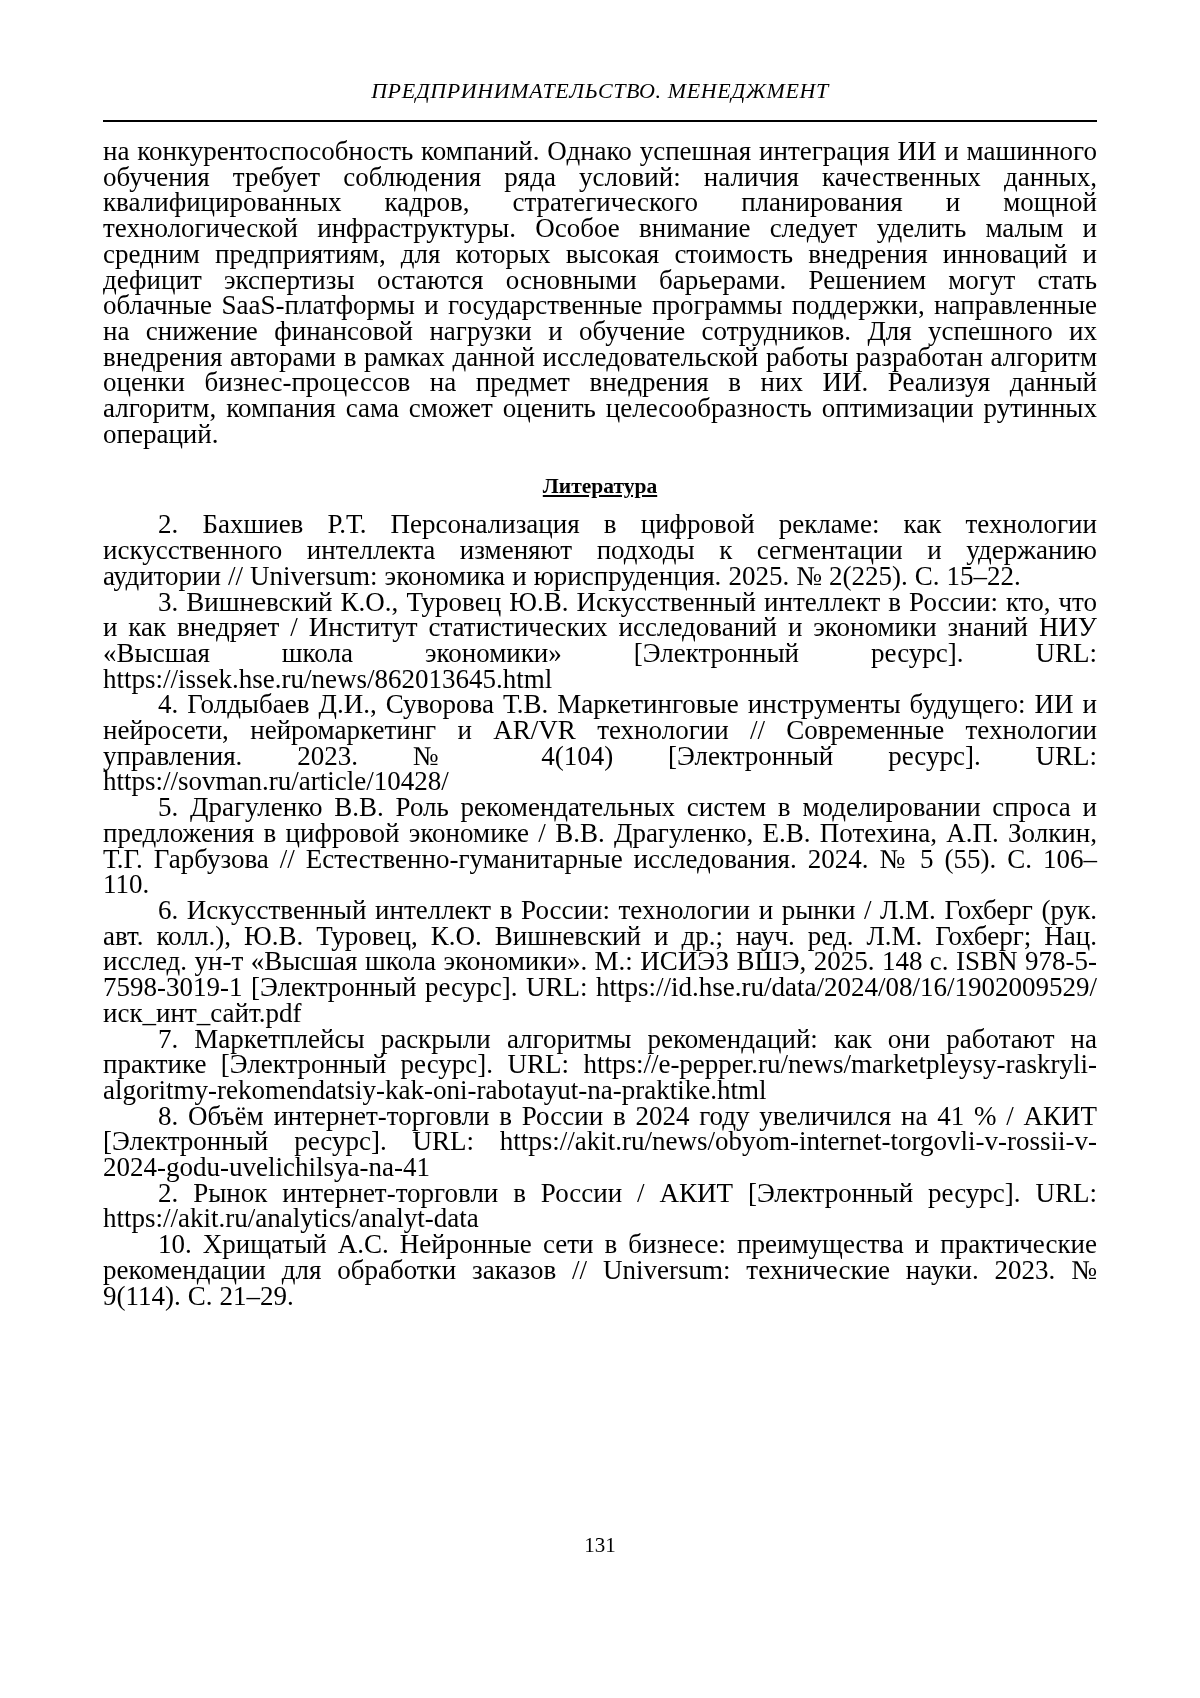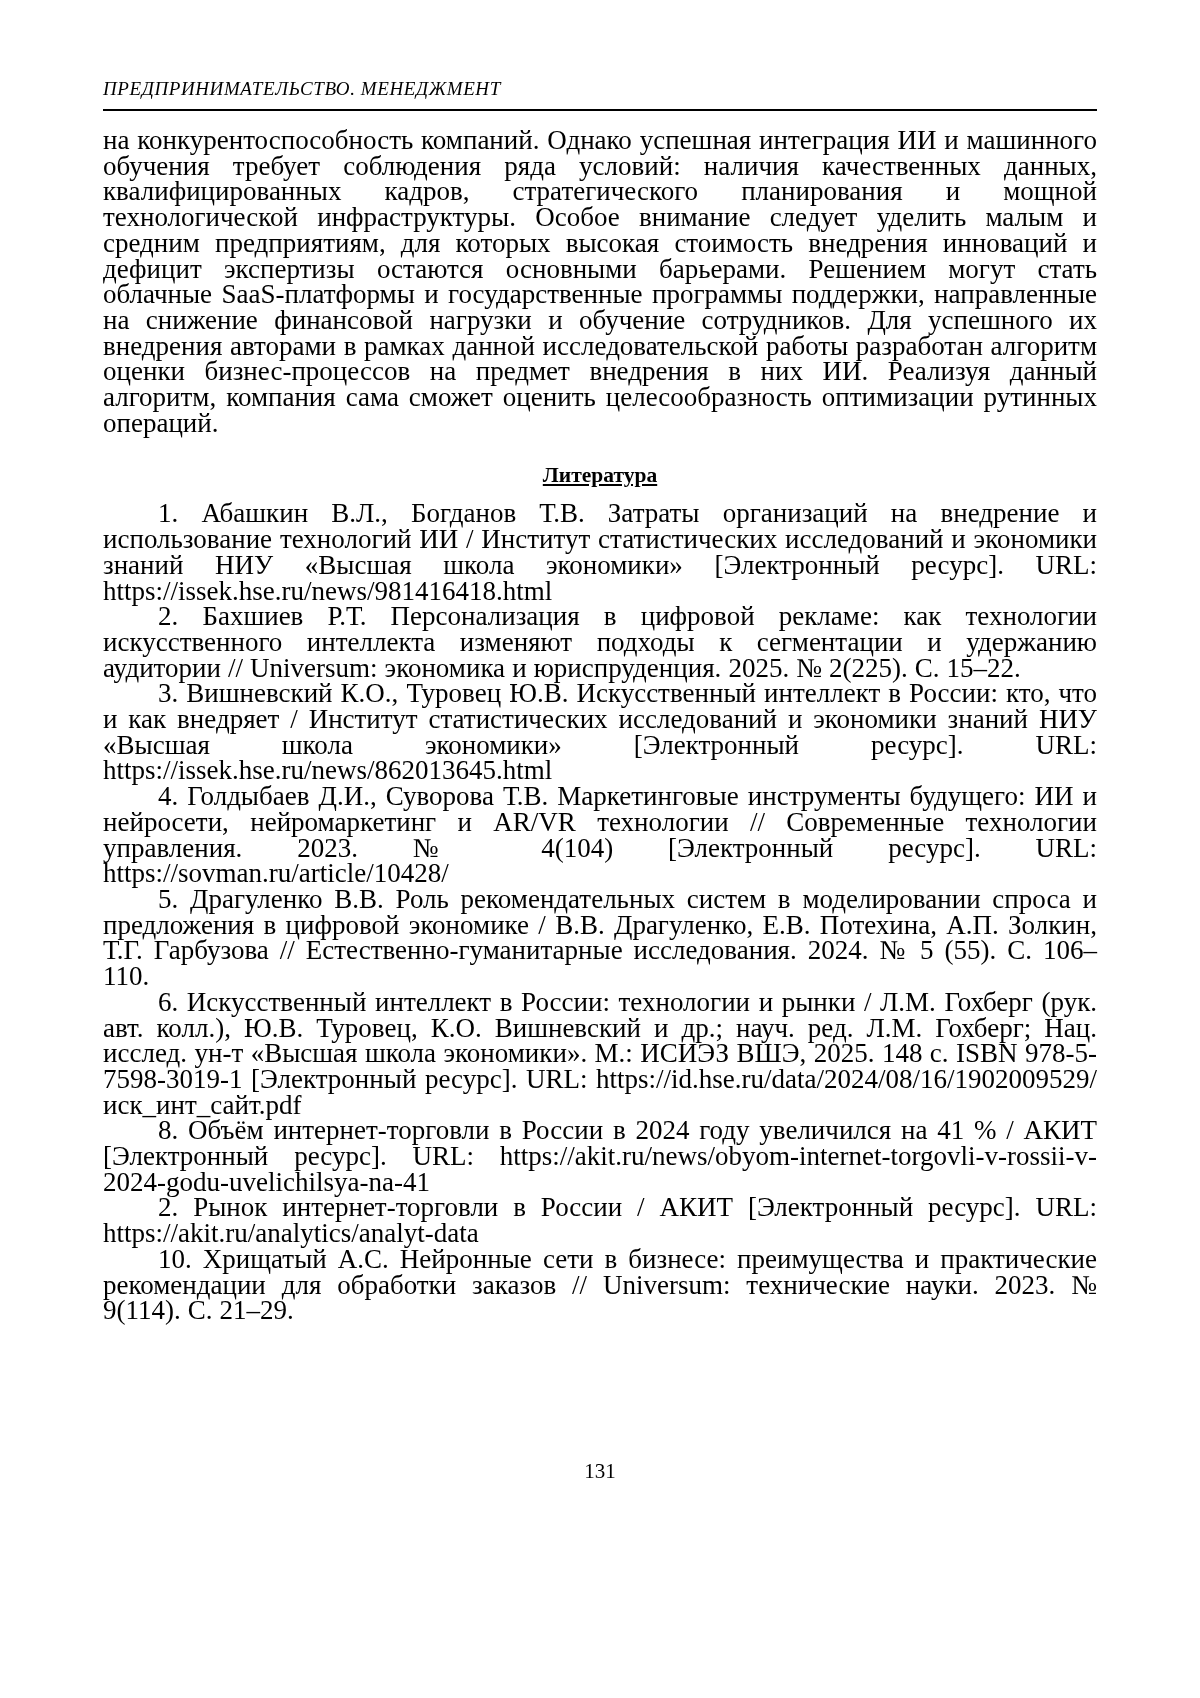--- a/index.html
+++ b/index.html
@@ -8,24 +8,24 @@
     width: 1200px;
     height: 1698px;
     position: relative;
     background: #ffffff;
     color: #000000;
     font-family: "Liberation Serif", "DejaVu Serif", serif;
     padding: 78px 103px 0 103px;
   }
   .running-header {
     font-style: italic;
-    font-size: 19px;
+    font-size: 22px;
     letter-spacing: 0.6px;
-    text-align: left;
-    padding-bottom: 9px;
+    text-align: center;
+    padding-bottom: 16px;
     border-bottom: 2px solid #000000;
   }
   .body-text {
     font-size: 27px;
     line-height: 25.7px;
     text-align: justify;
     hyphens: auto;
     -webkit-hyphens: auto;
     margin: 0;
     word-spacing: 0.3px;
@@ -39,47 +39,47 @@
     font-weight: bold;
     text-align: center;
     margin: 27px 0 13px 0;
     text-decoration: underline;
   }
   .ref {
     text-indent: 55px;
   }
   .page-number {
     position: absolute;
-    top: 1459px;
+    top: 1533px;
     left: 0;
     right: 0;
     text-align: center;
     font-size: 21px;
     font-family: "Liberation Serif", "DejaVu Serif", serif;
     color: #000000;
   }
 </style>
 </head>
 <body>
 
 <div class="page">
 
   <div class="running-header">ПРЕДПРИНИМАТЕЛЬСТВО. МЕНЕДЖМЕНТ</div>
 
   <p class="body-text continuation">на конкурентоспособность компаний. Однако успешная интеграция ИИ и машинного обучения требует соблюдения ряда условий: наличия качественных данных, квалифицированных кадров, стратегического планирования и мощной технологической инфраструктуры. Особое внимание следует уделить малым и средним предприятиям, для которых высокая стоимость внедрения инноваций и дефицит экспертизы остаются основными барьерами. Решением могут стать облачные SaaS-платформы и государственные программы поддержки, направленные на снижение финансовой нагрузки и обучение сотрудников. Для успешного их внедрения авторами в рамках данной исследовательской работы разработан алгоритм оценки бизнес-процессов на предмет внедрения в них ИИ. Реализуя данный алгоритм, компания сама сможет оценить целесообразность оптимизации рутинных операций.</p>
 
   <h2 class="section-heading">Литература</h2>
 
   <div>
-    <p class="body-text ref">1. Абашкин В.Л., Богданов Т.В. Затраты организаций на внедрение и использование технологий ИИ / Институт статистических исследований и экономики знаний НИУ «Высшая школа экономики» [Электронный ресурс]. URL: https://issek.hse.ru/news/981416418.html</p>
     <p class="body-text ref">2. Бахшиев Р.Т. Персонализация в цифровой рекламе: как технологии искусственного интеллекта изменяют подходы к сегментации и удержанию аудитории // Universum: экономика и юриспруденция. 2025. № 2(225). С. 15–22.</p>
     <p class="body-text ref">3. Вишневский К.О., Туровец Ю.В. Искусственный интеллект в России: кто, что и как внедряет / Институт статистических исследований и экономики знаний НИУ «Высшая школа экономики» [Электронный ресурс]. URL: https://issek.hse.ru/news/862013645.html</p>
     <p class="body-text ref">4. Голдыбаев Д.И., Суворова Т.В. Маркетинговые инструменты будущего: ИИ и нейросети, нейромаркетинг и AR/VR технологии // Современные технологии управления. 2023. № 4(104) [Электронный ресурс]. URL: https://sovman.ru/article/10428/</p>
     <p class="body-text ref">5. Драгуленко В.В. Роль рекомендательных систем в моделировании спроса и предложения в цифровой экономике / В.В. Драгуленко, Е.В. Потехина, А.П. Золкин, Т.Г. Гарбузова // Естественно-гуманитарные исследования. 2024. № 5 (55). С. 106–110.</p>
     <p class="body-text ref">6. Искусственный интеллект в России: технологии и рынки / Л.М. Гохберг (рук. авт. колл.), Ю.В. Туровец, К.О. Вишневский и др.; науч. ред. Л.М. Гохберг; Нац. исслед. ун-т «Высшая школа экономики». М.: ИСИЭЗ ВШЭ, 2025. 148 с. ISBN 978-5-7598-3019-1 [Электронный ресурс]. URL: https://id.hse.ru/data/2024/08/16/1902009529/иск_инт_сайт.pdf</p>
+    <p class="body-text ref">7. Маркетплейсы раскрыли алгоритмы рекомендаций: как они работают на практике [Электронный ресурс]. URL: https://e-pepper.ru/news/marketpleysy-raskryli-algoritmy-rekomendatsiy-kak-oni-rabotayut-na-praktike.html</p>
     <p class="body-text ref">8. Объём интернет-торговли в России в 2024 году увеличился на 41 % / АКИТ [Электронный ресурс]. URL: https://akit.ru/news/obyom-internet-torgovli-v-rossii-v-2024-godu-uvelichilsya-na-41</p>
     <p class="body-text ref">2. Рынок интернет-торговли в России / АКИТ [Электронный ресурс]. URL: https://akit.ru/analytics/analyt-data</p>
     <p class="body-text ref">10. Хрищатый А.С. Нейронные сети в бизнесе: преимущества и практические рекомендации для обработки заказов // Universum: технические науки. 2023. № 9(114). С. 21–29.</p>
   </div>
 
   <div class="page-number">131</div>
 
 </div>
 
 </body></html>

